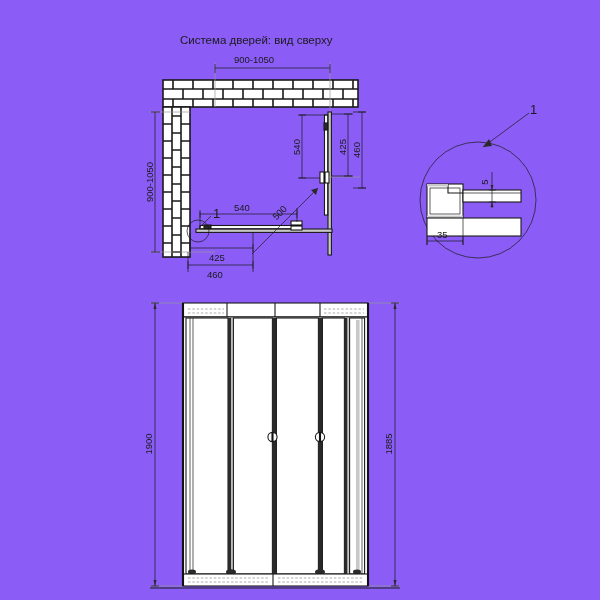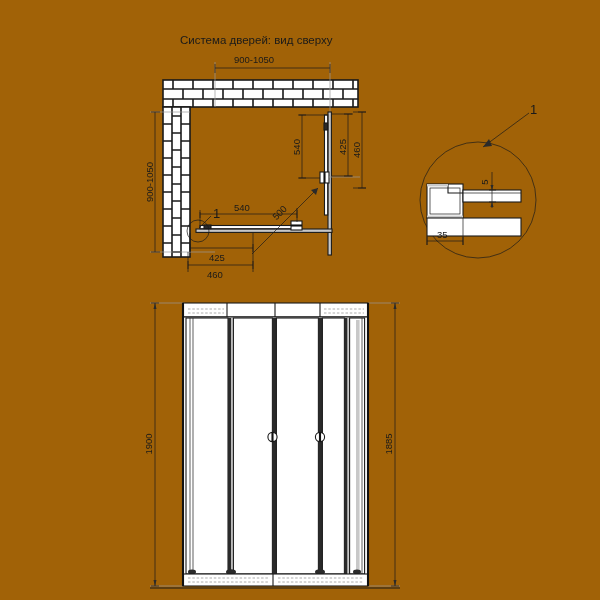--- a/index.html
+++ b/index.html
@@ -4,21 +4,21 @@
 <style>
   html, body {
     margin: 0;
     padding: 0;
     background: #ffffff;
   }
   #page {
     position: relative;
     width: 600px;
     height: 600px;
-    background: #a16207;
+    background: #8b5cf6;
     font-family: "Liberation Sans", sans-serif;
     overflow: hidden;
   }
   #page svg {
     position: absolute;
     left: 0;
     top: 0;
   }
   .title-text {
     font-family: "Liberation Sans", sans-serif;

